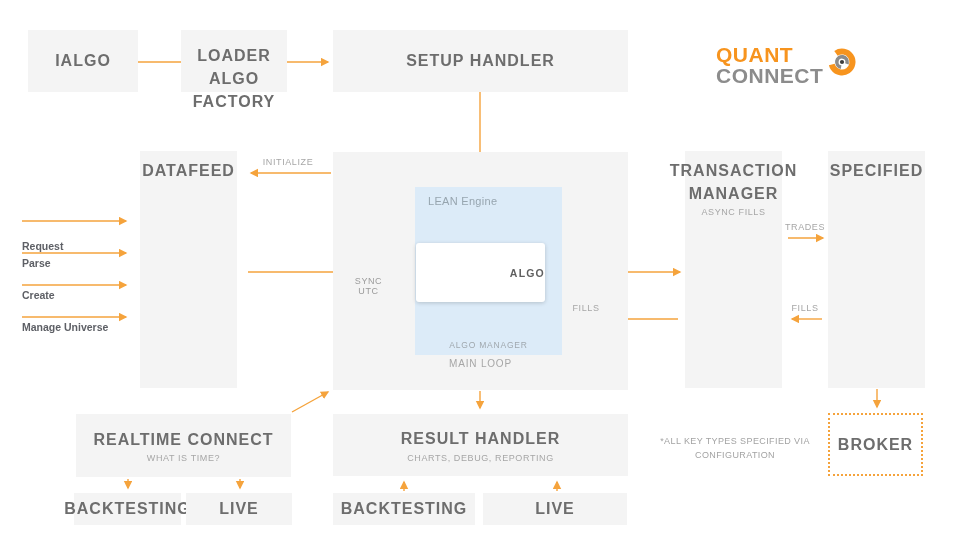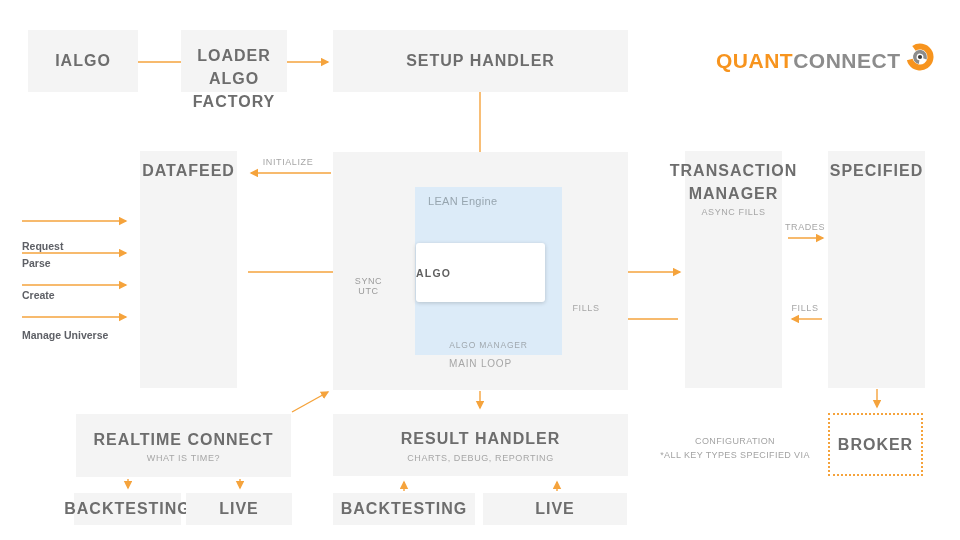--- a/index.html
+++ b/index.html
@@ -33,40 +33,41 @@
   .lean-title{
     position:absolute;left:13px;top:8px;font-size:11px;color:#97a5af;letter-spacing:0.3px;
   }
   .algo-manager{
     position:absolute;left:0;right:0;bottom:5px;text-align:center;
     font-size:8.5px;color:#a0a8ae;letter-spacing:0.8px;
   }
   .algo-box{
     position:absolute;left:416px;top:243px;width:129px;height:59px;
     background:#ffffff;border-radius:3px;box-shadow:0 1px 4px rgba(0,0,0,0.18);
-    display:flex;align-items:center;justify-content:flex-start;
+    display:flex;align-items:center;justify-content:flex-end;
   }
   .algo-label{font-size:10.5px;font-weight:bold;color:#5f5f5f;letter-spacing:1.2px;}
   .main-loop{
     position:absolute;left:333px;top:358px;width:295px;text-align:center;
     font-size:10px;color:#a6a6a6;letter-spacing:0.8px;
   }
   .note{
     position:absolute;left:655px;top:435px;width:160px;text-align:center;
     font-size:9px;color:#a3a3a3;letter-spacing:0.4px;line-height:1.5;
   }
   .broker-box{
     position:absolute;left:828px;top:413px;width:95px;height:63px;
     background:#ffffff;border:2px dotted #f5a33c;box-sizing:border-box;
     display:flex;align-items:center;justify-content:center;
   }
   .logo{position:absolute;left:716px;top:44px;display:flex;align-items:center;}
   .logo-text{
     font-size:21px;font-weight:bold;letter-spacing:0.5px;line-height:1;
     display:flex;
+    flex-direction:column;
   }
   .logo-quant{color:#f7941e;}
   .logo-connect{color:#8c8c8c;}
   .logo-icon{margin-left:3px;margin-top:-6px;}
 </style>
 </head>
 <body>
 
 <div class="canvas">
 
@@ -154,35 +155,35 @@
 
   <div class="edge-label" style="left:246px;top:157px;width:84px;">INITIALIZE</div>
   <div class="edge-label" style="left:346px;top:276px;width:45px;color:#9b9b9b;">SYNC UTC</div>
   <div class="edge-label" style="left:782px;top:222px;width:46px;">TRADES</div>
   <div class="edge-label" style="left:566px;top:303px;width:40px;">FILLS</div>
   <div class="edge-label" style="left:782px;top:303px;width:46px;">FILLS</div>
 
   <div class="side-label" style="top:240px;">Request</div>
   <div class="side-label" style="top:257px;">Parse</div>
   <div class="side-label" style="top:289px;">Create</div>
-  <div class="side-label" style="top:321px;margin-top:8px;">Manage Universe</div>
+  <div class="side-label" style="top:321px;">Manage Universe</div>
 
   <div class="box" style="left:76px;top:414px;width:215px;height:63px;">
     <div class="title">REALTIME CONNECT</div>
     <div class="subtitle">WHAT IS TIME?</div>
   </div>
 
   <div class="box" style="left:333px;top:414px;width:295px;height:62px;">
     <div class="title">RESULT HANDLER</div>
     <div class="subtitle">CHARTS, DEBUG, REPORTING</div>
   </div>
 
   <div class="note">
+    <div>*ALL KEY TYPES SPECIFIED VIA</div>
     <div>CONFIGURATION</div>
-    <div>*ALL KEY TYPES SPECIFIED VIA</div>
   </div>
 
   <div class="broker-box">
     <div class="title">BROKER</div>
   </div>
 
   <div class="box" style="left:74px;top:493px;width:107px;height:32px;">
     <div class="title">BACKTESTING</div>
   </div>
   <div class="box" style="left:186px;top:493px;width:106px;height:32px;">

